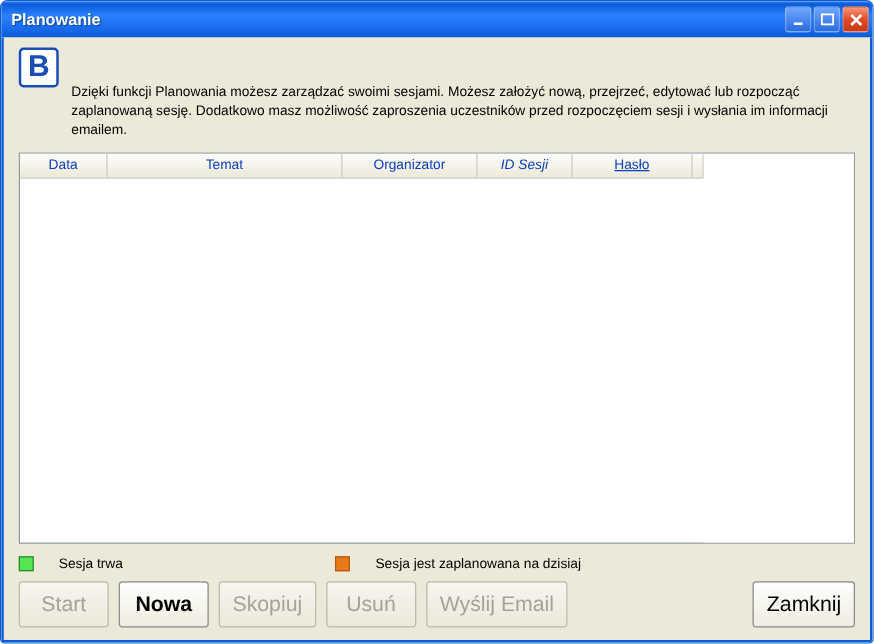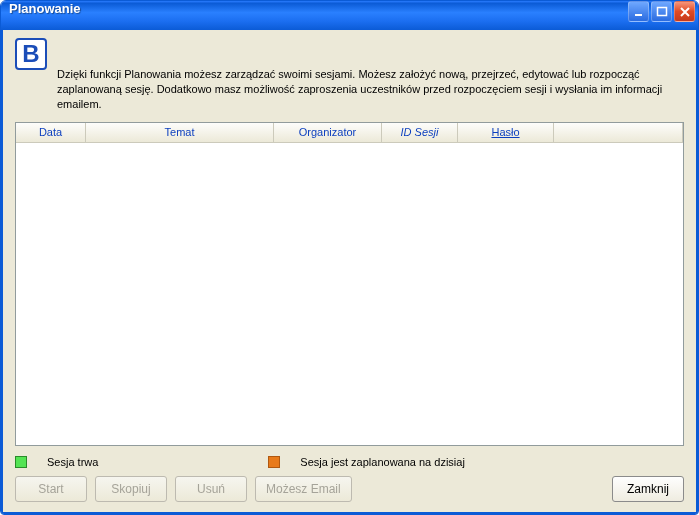--- a/index.html
+++ b/index.html
@@ -17,20 +17,21 @@
     border-radius: 6px 6px 4px 4px;
     overflow: hidden;
     background: #ece9d8;
     display: flex;
     flex-direction: column;
   }
   .titlebar {
     height: 29px;
     background: linear-gradient(to bottom, #2a7cff 0%, #0b5bd6 8%, #2a80ff 40%, #1b6ef0 70%, #0b5bd6 100%);
     display: flex;
+    align-items: center;
     padding: 0 3px 0 8px;
     color: #fff;
     font-weight: bold;
     font-size: 13px;
     text-shadow: 1px 1px 1px rgba(0,0,0,0.4);
   }
   .titlebar .tspacer { flex: 1; }
   .win-btn {
     width: 21px; height: 21px;
     margin-left: 2px;
@@ -81,21 +82,21 @@
     line-height: 1.35;
     padding-top: 2px;
     margin-top: 27px;
   }
 
   .table-wrap {
     flex: 1;
     border: 1px solid #919b9c;
     background: #fff;
     display: flex;
-    flex-direction: column;
+    flex-direction: row;
     margin-bottom: 10px;
   }
   .table-header {
     display: flex;
     height: 20px;
     background: linear-gradient(to bottom, #fdfdfb, #ece9d8);
     border-bottom: 1px solid #cccabb;
   }
   .th {
     border-right: 1px solid #cccabb;
@@ -126,28 +127,28 @@
   .sw-green { background: #54e454; border-color: #2a8b2a; }
   .sw-orange { background: #e87a1a; border-color: #b05810; }
   .legend-gap { width: 130px; }
 
   .button-row {
     display: flex;
     gap: 8px;
     align-items: center;
   }
   .btn {
-    height: 26px;
+    height: 37px;
     min-width: 72px;
     padding: 0 10px;
     border: 1px solid #8b8b8b;
     border-radius: 3px;
     background: linear-gradient(to bottom, #fefefe, #efece0);
     color: #000;
-    font-size: 12px;
+    font-size: 17px;
     display: flex; align-items: center; justify-content: center;
     font-family: inherit;
   }
   .btn.disabled {
     color: #a5a399;
     border-color: #bdbab0;
     background: linear-gradient(to bottom, #f6f5ef, #ece9d8);
   }
   .btn.bold { font-weight: bold; }
   .btn-spacer { flex: 1; }
@@ -201,21 +202,22 @@
     <div class="legend">
       <span class="swatch sw-green"></span>
       <span>Sesja trwa</span>
       <span class="legend-gap"></span>
       <span class="swatch sw-orange"></span>
       <span>Sesja jest zaplanowana na dzisiaj</span>
     </div>
 
     <div class="button-row">
       <div class="btn disabled">Start</div>
+      <div class="btn bold">Nowa</div>
       <div class="btn disabled">Skopiuj</div>
       <div class="btn disabled">Usuń</div>
-      <div class="btn disabled">Możesz Email</div>
+      <div class="btn disabled">Wyślij Email</div>
       <span class="btn-spacer"></span>
       <div class="btn">Zamknij</div>
     </div>
 
   </div>
 </div>
 
 </body></html>

